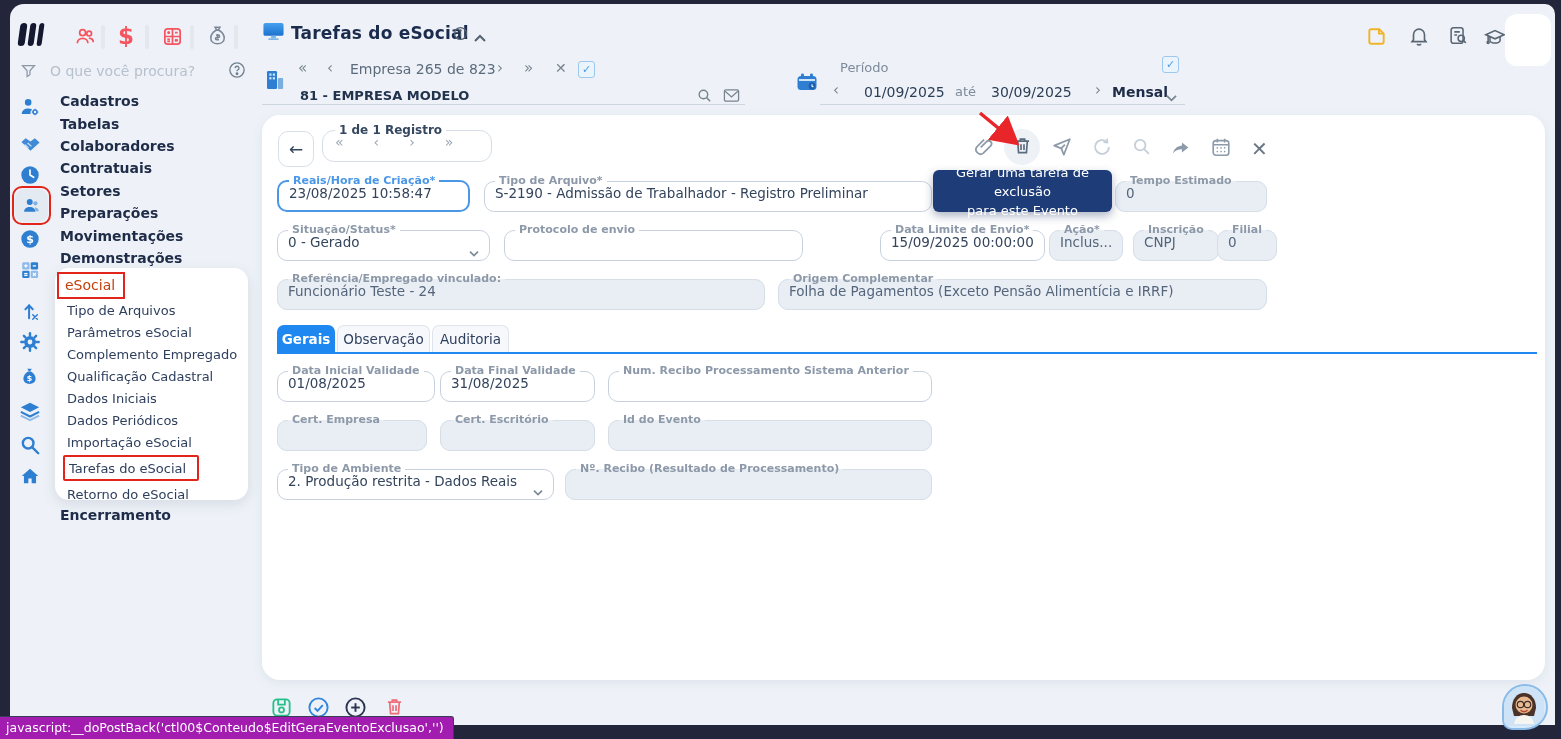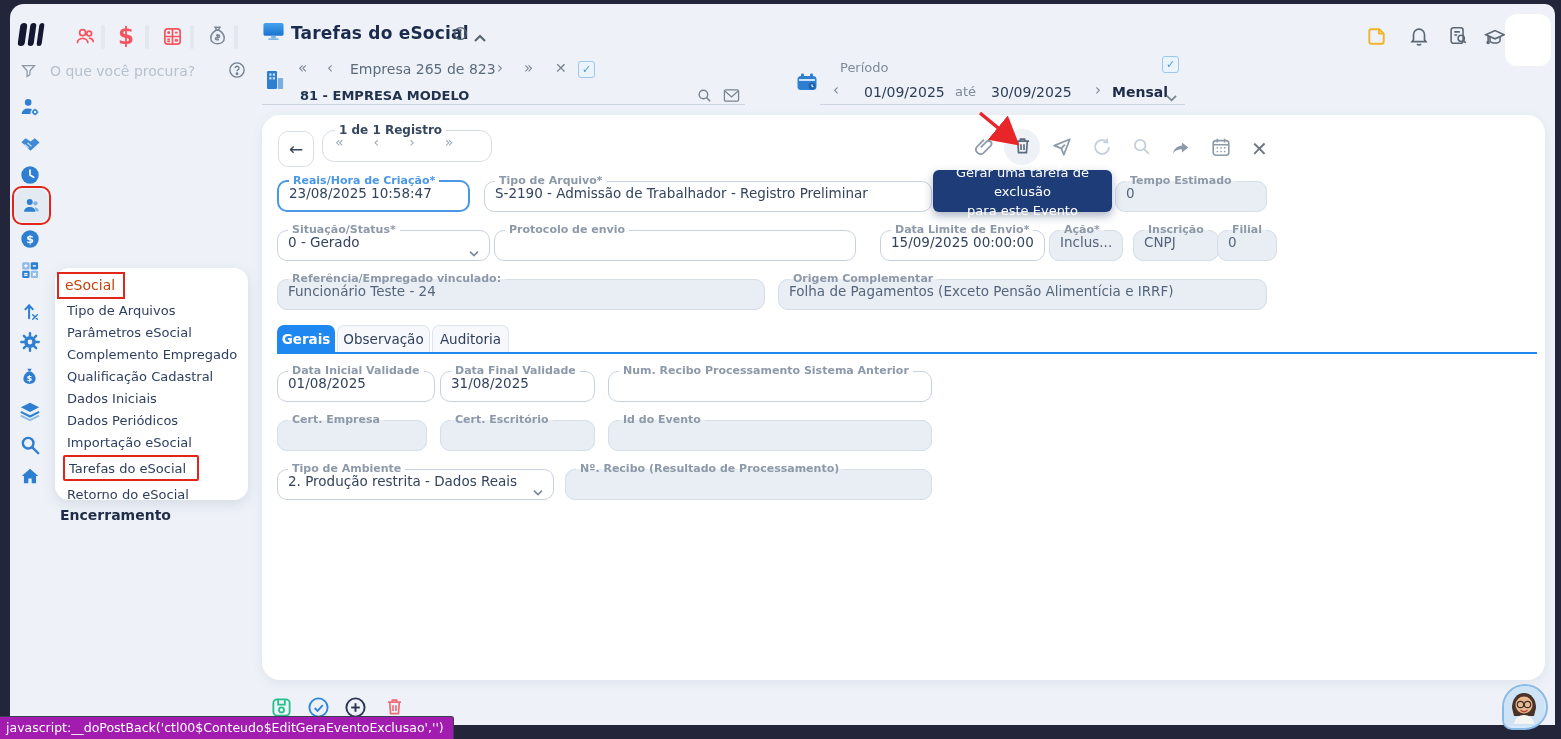--- a/index.html
+++ b/index.html
@@ -328,20 +328,30 @@
         <path d="M2 17l10 5 10-5" fill="none" stroke="#8fbbe8" stroke-width="2.2" stroke-linejoin="round"></path>
       </svg></div>
   <div class="abs rail-ic" style="left:9px;top:430px"><svg width="22" height="22" viewBox="0 0 24 24" fill="none" stroke="#2e7fd1" stroke-width="2.6">
         <circle cx="10" cy="10" r="5.8"></circle>
         <line x1="14.5" y1="14.5" x2="21" y2="21" stroke-linecap="round"></line>
       </svg></div>
   <div class="abs rail-ic" style="left:9px;top:461px"><svg width="22" height="22" viewBox="0 0 24 24" fill="#2e7fd1">
         <path d="M3 12 12 4l9 8h-2.4v8h-4.8v-5.2h-3.6V20H5.4v-8z"></path>
       </svg></div>
 
+  <div class="abs" style="left:50px;top:86px">
+    <div class="menu-item">Cadastros</div>
+    <div class="menu-item">Tabelas</div>
+    <div class="menu-item">Colaboradores</div>
+    <div class="menu-item">Contratuais</div>
+    <div class="menu-item">Setores</div>
+    <div class="menu-item">Preparações</div>
+    <div class="menu-item">Movimentações</div>
+    <div class="menu-item">Demonstrações</div>
+  </div>
 
   <div class="abs submenu-card" style="left:45px;top:264px;width:193px;height:232px">
     <div class="abs red-box" style="left:2px;top:4px;padding:1px 8px 3px 6px">
       <span style="font-size:14px;font-weight:normal;color:#c2410c">eSocial</span>
     </div>
     <div class="abs" style="left:0;top:31px;width:100%">
       <div class="submenu-item">Tipo de Arquivos</div>
       <div class="submenu-item">Parâmetros eSocial</div>
       <div class="submenu-item">Complemento Empregado</div>
       <div class="submenu-item">Qualificação Cadastral</div>
@@ -453,21 +463,21 @@
       <span class="val">0</span>
     </fieldset>
 
     <fieldset class="fld" style="left:15px;top:111px;width:213px">
       <legend>Situação/Status*</legend>
       <span class="val">0 - Gerado</span>
       <span class="chev"><svg width="12" height="8" viewBox="0 0 14 10" fill="none" stroke="currentColor" stroke-width="2">
             <polyline points="2,2 7,7 12,2"></polyline>
           </svg></span>
     </fieldset>
-    <fieldset class="fld" style="left:232px;top:111px;width:362px">
+    <fieldset class="fld" style="left:242px;top:111px;width:299px">
       <legend>Protocolo de envio</legend>
       <span class="val"></span>
     </fieldset>
     <fieldset class="fld" style="left:618px;top:111px;width:155px">
       <legend>Data Limite de Envio*</legend>
       <span class="val">15/09/2025 00:00:00</span>
     </fieldset>
     <fieldset class="fld dis" style="left:787px;top:111px;width:71px">
       <legend>Ação*</legend>
       <span class="val">Inclus...</span>

